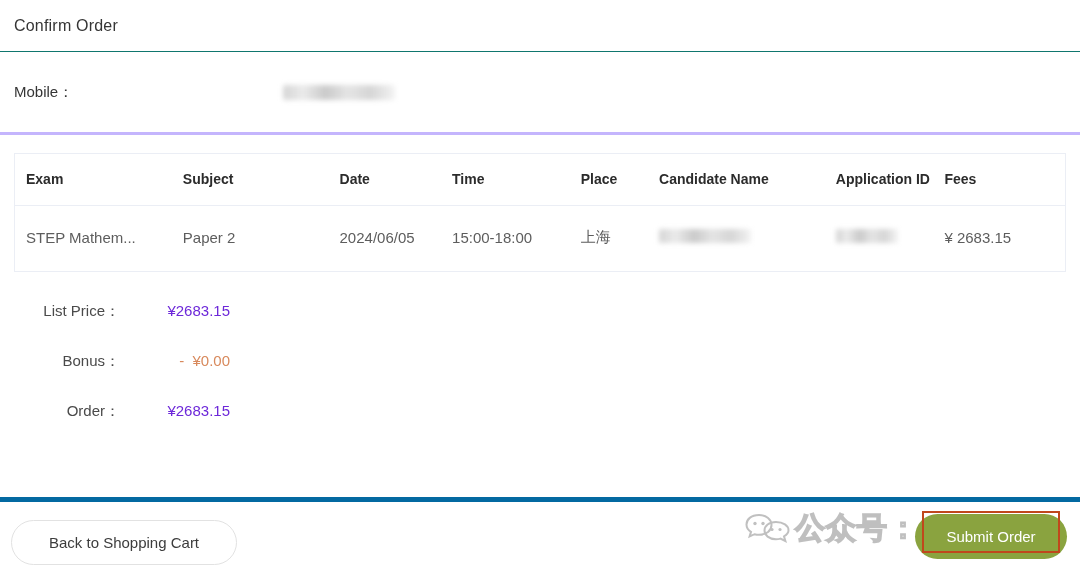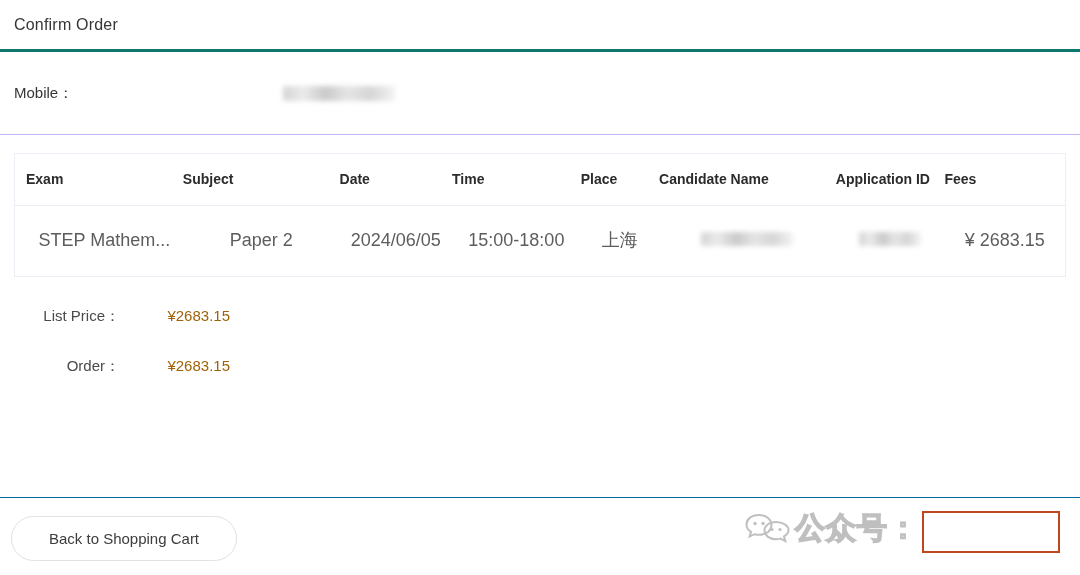--- a/index.html
+++ b/index.html
@@ -24,36 +24,36 @@
     box-sizing: border-box;
   }
 
   
   .page-header {
     height: 52px;
     display: flex;
     align-items: center;
     padding-left: 14px;
     box-sizing: border-box;
-    border-bottom: 3px solid #0f766e;
+    border-bottom: 1px solid #0f766e;
   }
   .page-title {
     font-size: 16px;
     color: #353535;
     letter-spacing: .2px;
   }
 
   
   .mobile-row {
     height: 83px;
     display: flex;
     align-items: center;
     padding-left: 14px;
     box-sizing: border-box;
-    border-bottom: 1px solid #c4b5fd;
+    border-bottom: 3px solid #c4b5fd;
   }
   .mobile-label {
     font-size: 15px;
     color: #353535;
     width: 270px;
   }
   .redacted {
     display: inline-block;
     background: linear-gradient(90deg,
         rgba(205,205,205,.85) 0%,
@@ -87,22 +87,22 @@
     text-align: left;
     font-size: 14px;
     font-weight: bold;
     color: #2b2b2b;
     padding: 15px 0 16px 0;
     vertical-align: top;
     border-bottom: 1px solid #ebeef5;
     line-height: 1.45;
   }
   table.order-table td {
-    text-align: center;
-    font-size: 18px;
+    text-align: left;
+    font-size: 15px;
     color: #5d5d5d;
     padding: 22px 0 24px 0;
     vertical-align: middle;
   }
   .col-exam   { width: 156px; padding-left: 11px !important; margin-left: 12px; }
   .col-subj   { width: 156px; }
   .col-date   { width: 112px; }
   .col-time   { width: 128px; }
   .col-place  { width: 78px;  }
   .col-cand   { width: 176px; }
@@ -125,35 +125,35 @@
     height: 50px;
   }
   .summary-label {
     font-size: 15px;
     color: #4a4a4a;
     text-align: right;
     min-width: 120px;
   }
   .summary-value {
     font-size: 15px;
-    color: #a16207;
+    color: #6d28d9;
     text-align: right;
     width: 110px;
     white-space: pre;
   }
   .summary-value.faded { color: #d8895c; }
 
   
   .footer {
     position: absolute;
     left: 0;
     bottom: 0;
     width: 1080px;
     height: 78px;
-    border-top: 1px solid #0369a1;
+    border-top: 5px solid #0369a1;
     box-sizing: border-box;
   }
   .btn-back {
     position: absolute;
     left: 11px;
     top: 18px;
     width: 226px;
     height: 45px;
     border: 1px solid #e2e2e2;
     border-radius: 24px;
@@ -279,29 +279,34 @@
       </tbody>
     </table>
   </div>
 
   <div class="summary">
     <div class="summary-row">
       <span class="summary-label">List Price：</span>
       <span class="summary-value">¥2683.15</span>
     </div>
     <div class="summary-row">
+      <span class="summary-label">Bonus：</span>
+      <span class="summary-value faded">-  ¥0.00</span>
+    </div>
+    <div class="summary-row">
       <span class="summary-label">Order：</span>
       <span class="summary-value">¥2683.15</span>
     </div>
   </div>
 
   <div class="footer">
     <button class="btn-back">Back to Shopping Cart</button>
   </div>
 
+  <button class="btn-submit">Submit Order</button>
 
   <div class="anno-box"></div>
 
   <div class="watermark">
     <span class="wm-bubbles">
       <svg width="46" height="34" viewBox="0 0 46 34" aria-hidden="true">
         <g fill="none" stroke="#9a9a9a" stroke-width="2">
           <path d="M14 3 C6 3 1.5 7.5 1.5 12.5 C1.5 15.5 3.2 18.2 6 19.9 L4.6 24.5 L9.6 22.2 C11 22.6 12.5 22.8 14 22.8 C21.5 22.8 26.5 18.4 26.5 12.9 C26.5 7.5 21.5 3 14 3 Z"></path>
           <path d="M31 10 C24 10 19.5 14 19.5 18.6 C19.5 23.2 24 27.2 31 27.2 C32.5 27.2 34 27 35.4 26.6 L40.4 29 L39 24.4 C42 22.6 43.5 20 43.5 18.2 C43.5 13.8 38.2 10 31 10 Z"></path>
         </g>

